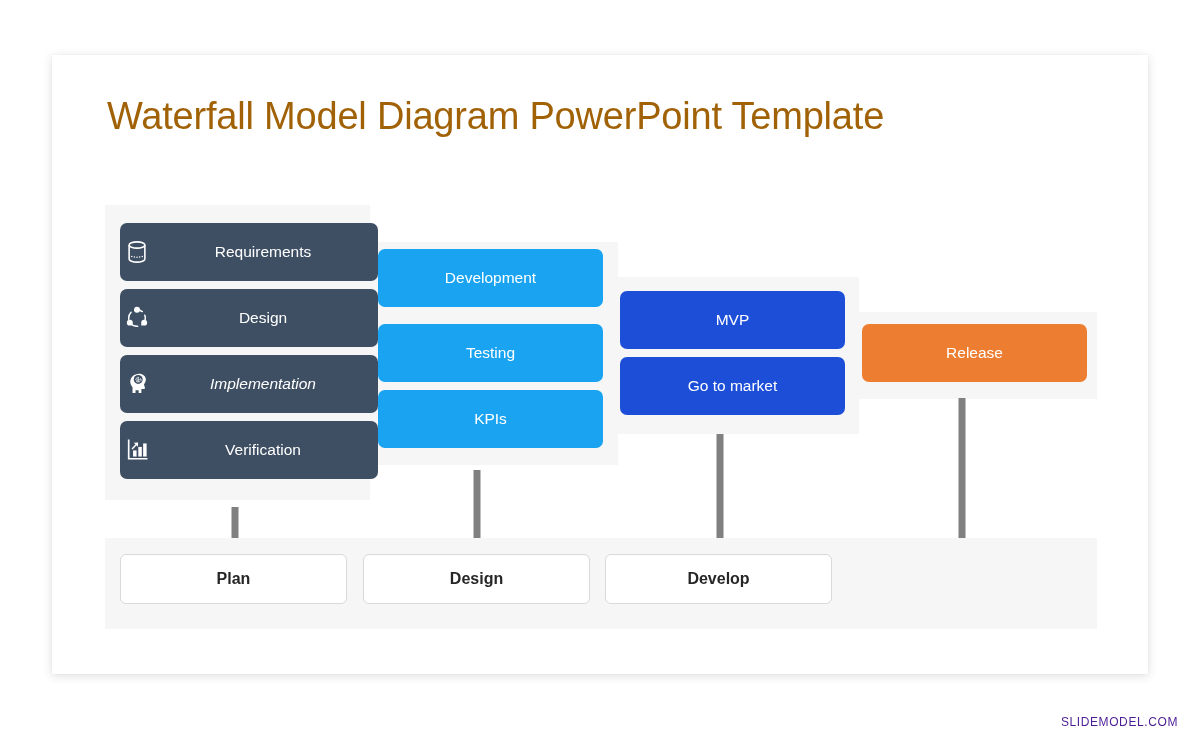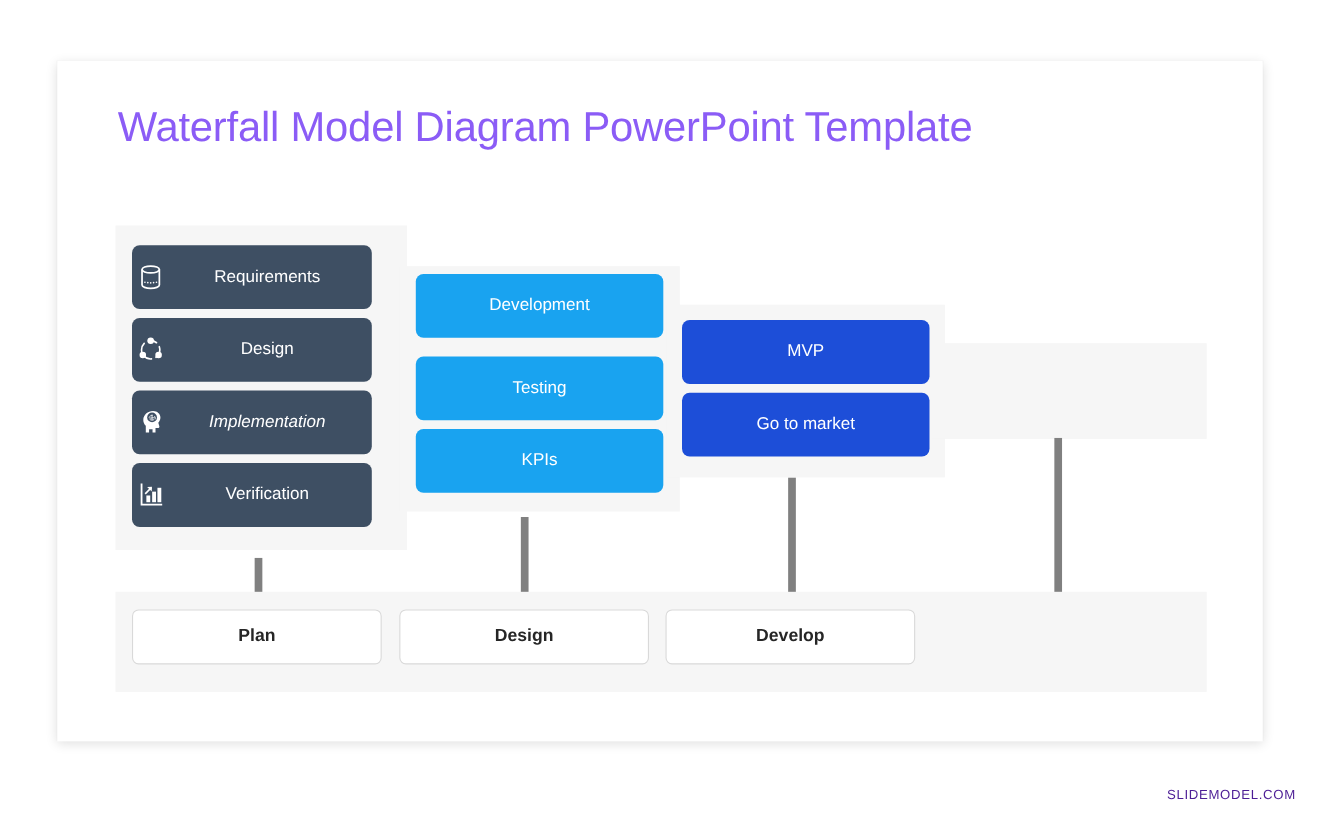--- a/index.html
+++ b/index.html
@@ -30,21 +30,21 @@
     background: #ffffff;
     box-shadow: 0 2px 10px rgba(0,0,0,0.13), 0 0 1px rgba(0,0,0,0.10);
   }
 
   .slide-title {
     position: absolute;
     left: 55px;
     top: 40px;
     font-size: 38px;
     font-weight: 400;
-    color: #8b5cf6;
+    color: #a16207;
     letter-spacing: -0.2px;
     white-space: nowrap;
   }
 
   
   .diagram {
     position: absolute;
     left: 0;
     top: 0;
     width: 1096px;
@@ -72,21 +72,21 @@
   .card-label {
     font-size: 15.5px;
     color: #ffffff;
     font-weight: 400;
     white-space: nowrap;
   }
 
   
   .card.dark {
     background: #3e4f63;
-    width: 218px;
+    width: 258px;
     height: 58px;
     left: 68px;
   }
   .card.dark .icon-slot {
     width: 34px;
     height: 34px;
     flex: 0 0 34px;
     display: flex;
     align-items: center;
     justify-content: center;
@@ -275,20 +275,23 @@
         <span class="card-label">KPIs</span>
       </div>
 
       <div class="card gray r1">
         <span class="card-label">MVP</span>
       </div>
       <div class="card gray r2">
         <span class="card-label">Go to market</span>
       </div>
 
+      <div class="card orange">
+        <span class="card-label">Release</span>
+      </div>
 
       <div class="arrow a1">
         <svg viewBox="0 0 18 100" preserveAspectRatio="none" aria-hidden="true">
           <rect x="5.5" y="0" width="7" height="76" fill="#808080"></rect>
           <path d="M0.5 70 L17.5 70 L9 98 Z" fill="#808080"></path>
         </svg>
       </div>
       <div class="arrow a2">
         <svg viewBox="0 0 18 100" preserveAspectRatio="none" aria-hidden="true">
           <rect x="5.5" y="0" width="7" height="80" fill="#808080"></rect>

